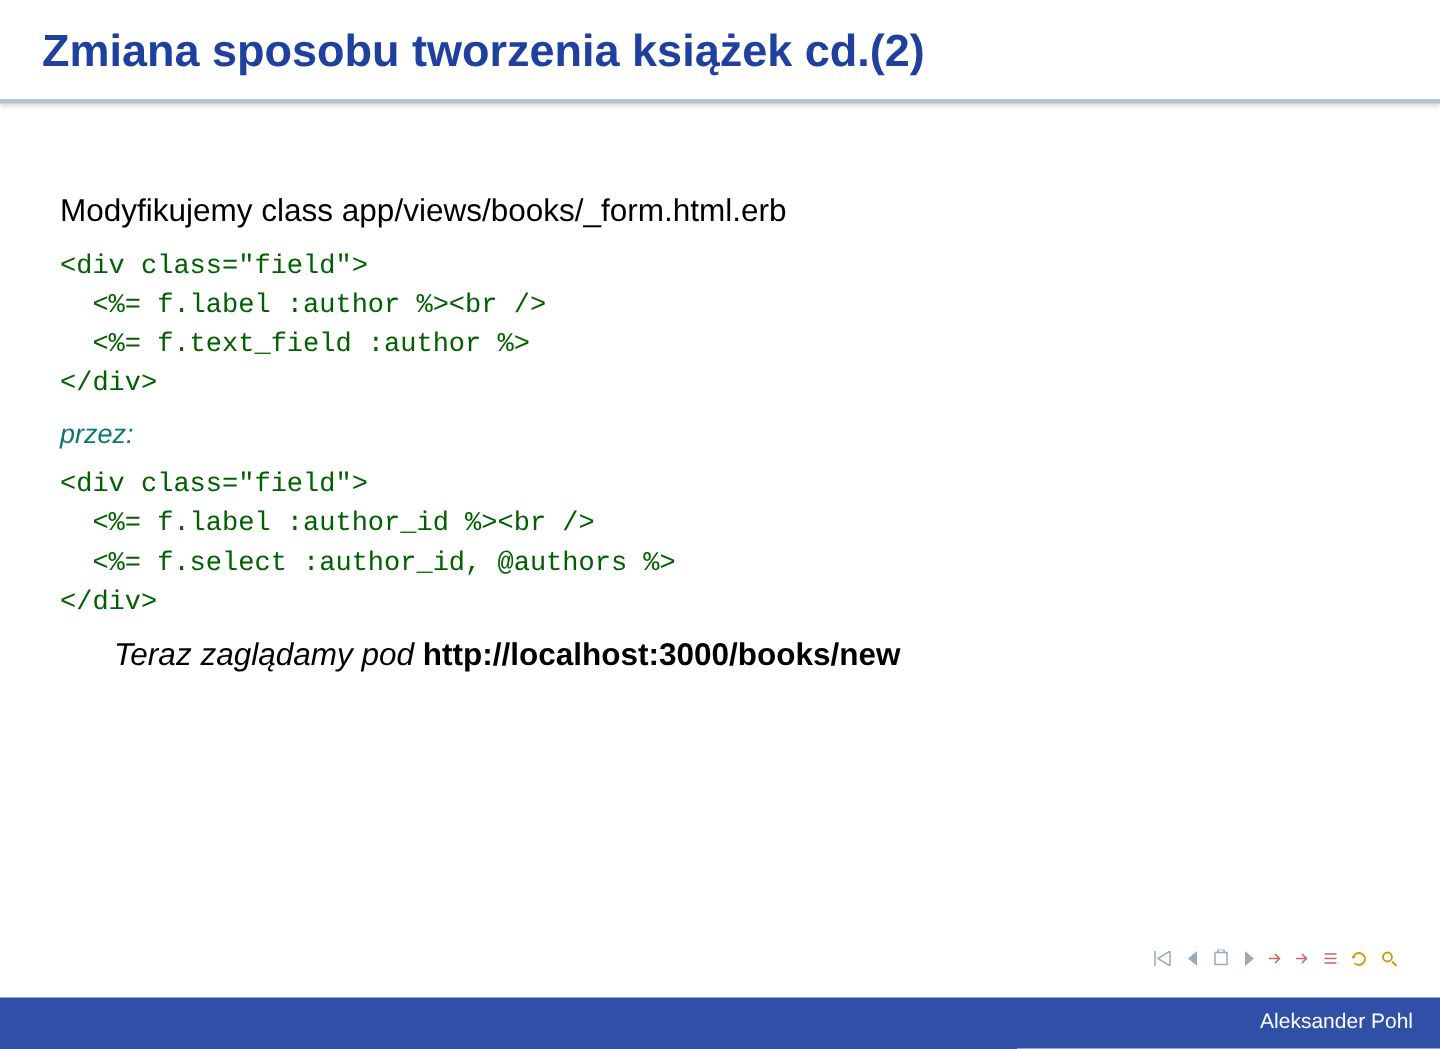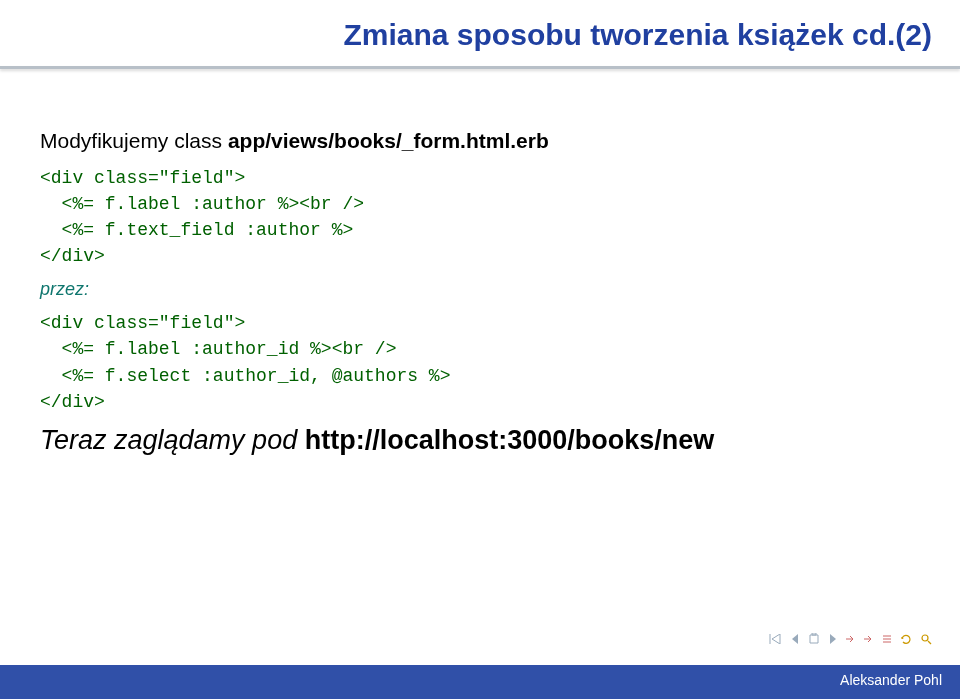--- a/index.html
+++ b/index.html
@@ -11,21 +11,20 @@
     position: relative;
     overflow: hidden;
   }
   .slide {
     width: 100%;
     height: 100%;
     position: relative;
   }
   .title-bar {
     padding: 18px 28px 8px 28px;
-    text-align: right;
   }
   .title {
     color: #2040a0;
     font-weight: bold;
     font-size: 30px;
     font-family: "Trebuchet MS", "Lucida Sans", Verdana, sans-serif;
   }
   .title-underline {
     height: 3px;
     background: #b8c0c8;
@@ -34,42 +33,43 @@
   }
   .content {
     padding: 60px 40px 0 40px;
     font-size: 21px;
     color: #000;
   }
   .intro {
     margin-bottom: 12px;
   }
   .intro .path {
-    font-weight: bold;
+    font-weight: normal;
     margin-top: 32px;
   }
   .code {
     font-family: "Courier New", monospace;
     font-size: 18px;
     line-height: 1.45;
     white-space: pre;
     margin-bottom: 10px;
     color: #006000;
   }
   .label-przez {
     font-family: "Trebuchet MS", sans-serif;
     font-size: 18px;
     color: #0f766e;
     margin: 8px 0 10px 0;
     font-style: italic;
   }
   .outro {
     font-style: italic;
     margin-top: 6px;
-    font-size: 27px;
+    font-size: 21px;
+    margin-left: 36px;
   }
   .outro .url {
     font-weight: bold;
     font-style: normal;
   }
   .footer {
     position: absolute;
     left: 0;
     right: 0;
     bottom: 0;

